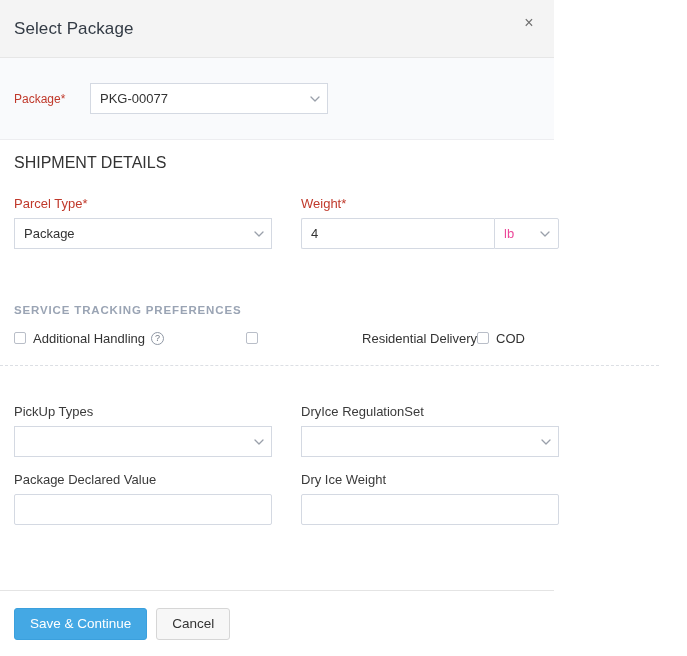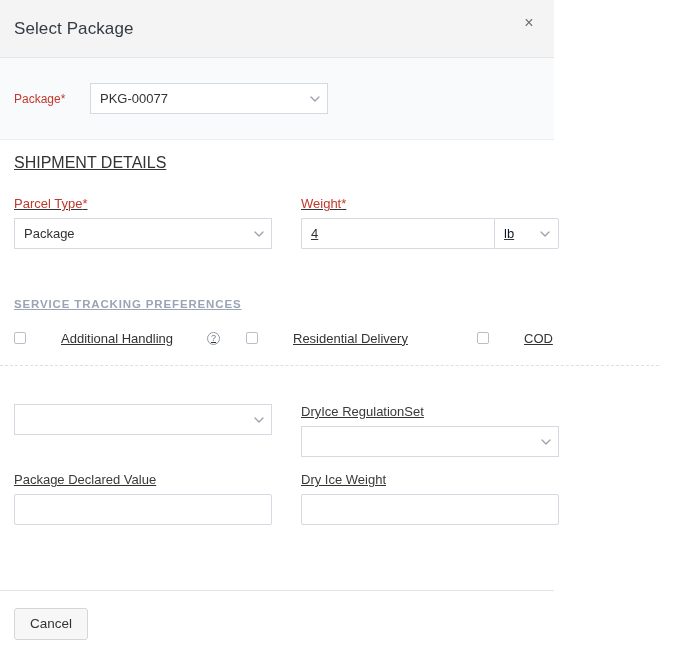--- a/index.html
+++ b/index.html
@@ -170,36 +170,35 @@
     position: relative;
     flex: 0 0 65px;
     height: 31px;
     border: 1px solid #d4d9e2;
     border-radius: 0 2px 2px 0;
     background: #ffffff;
     display: flex;
     align-items: center;
     padding: 0 22px 0 9px;
     font-size: 13px;
-    color: #0f172a;
+    color: #ec4899;
     cursor: pointer;
   }
 
   
   .checkbox-row {
     display: flex;
     align-items: center;
   }
   .cb-item {
     display: flex;
     align-items: center;
     font-size: 13px;
     color: #333333;
     cursor: pointer;
-    gap: 28px;
   }
   .cb-box {
     width: 12px;
     height: 12px;
     border: 1px solid #b9bec8;
     border-radius: 2px;
     background: #fff;
     margin-right: 7px;
     flex: 0 0 12px;
     cursor: pointer;
@@ -249,21 +248,21 @@
     border-color: #3ba0dd;
     color: #ffffff;
   }
   .btn-secondary {
     background: #f7f7f7;
     border-color: #d6d6d6;
     color: #333333;
   }
 
   
-  .abs { position: absolute; text-decoration: underline; }
+  .abs { position: absolute; }
 </style>
 </head>
 <body>
 
 <div class="modal">
 
   <div class="modal-header">
     <div class="modal-title">Select Package</div>
     <button class="close-btn">×</button>
   </div>
@@ -304,41 +303,42 @@
           <span>lb</span>
           <span class="chev">
             <svg viewBox="0 0 10 6" width="10" height="6">
                 <path d="M1 1 L5 5 L9 1" fill="none" stroke="#9aa0aa" stroke-width="1.3" stroke-linecap="round" stroke-linejoin="round"></path>
               </svg>
           </span>
         </div>
       </div>
     </div>
 
-    <div class="abs section-title" style="left:14px; top:158px;">SERVICE TRACKING PREFERENCES</div>
+    <div class="abs section-title" style="left:14px; top:164px;">SERVICE TRACKING PREFERENCES</div>
 
     <div class="abs checkbox-row" style="left:14px; top:190px; width:659px; height:16px;">
       <div class="cb-item" style="width:232px;">
         <span class="cb-box"></span>
         <span>Additional Handling</span>
         <span class="help-icon">?</span>
       </div>
-      <div class="cb-item" style="width:231px;">
+      <div class="cb-item" style="width:231px;justify-content:space-between;">
         <span class="cb-box"></span>
         <span>Residential Delivery</span>
       </div>
       <div class="cb-item">
         <span class="cb-box"></span>
         <span>COD</span>
       </div>
     </div>
 
     <hr class="dashed-divider abs" style="left:0px; top:225px; width:659px;">
 
     <div class="abs" style="left:14px; top:264px; width:258px;">
+      <label class="field-label">PickUp Types</label>
       <div class="select-wrap" style="width:258px;">
         <div class="select-box"></div>
         <span class="chev">
           <svg viewBox="0 0 10 6" width="10" height="6">
               <path d="M1 1 L5 5 L9 1" fill="none" stroke="#9aa0aa" stroke-width="1.3" stroke-linecap="round" stroke-linejoin="round"></path>
             </svg>
         </span>
       </div>
     </div>
 
@@ -360,16 +360,17 @@
     </div>
 
     <div class="abs" style="left:301px; top:332px; width:258px;">
       <label class="field-label">Dry Ice Weight</label>
       <input class="ctl" type="text" placeholder="" style="">
     </div>
 
   </div>
 
   <div class="modal-footer">
+    <button class="btn btn-primary">Save &amp; Continue</button>
     <button class="btn btn-secondary">Cancel</button>
   </div>
 
 </div>
 
 </body></html>

